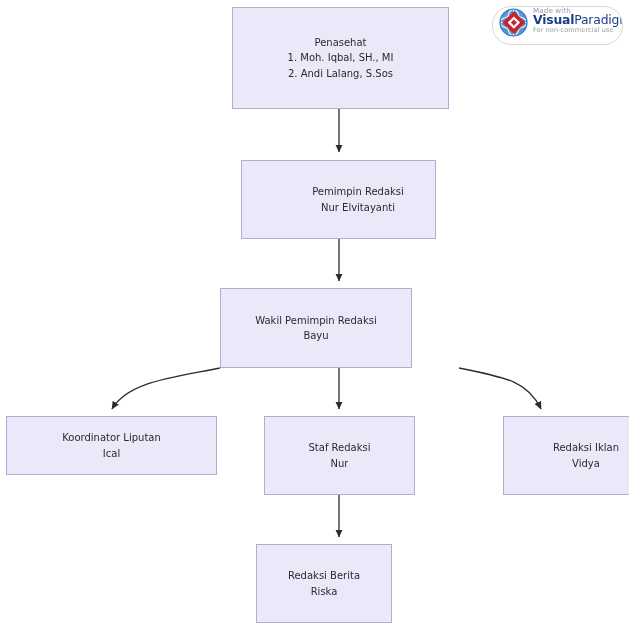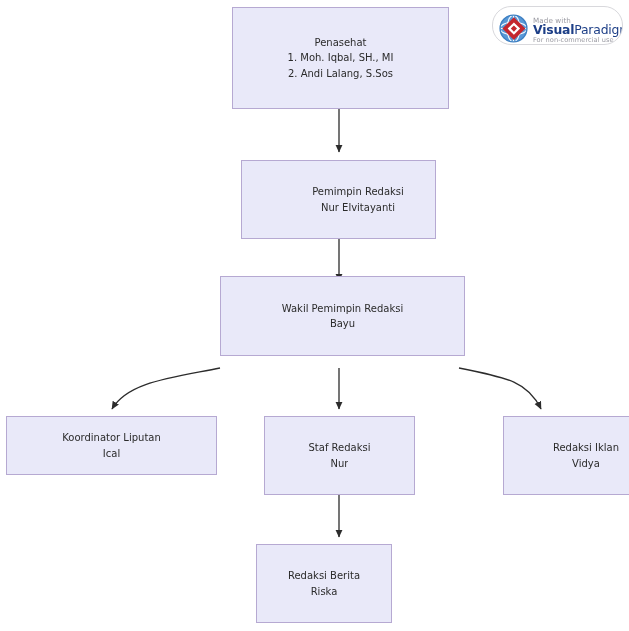--- a/index.html
+++ b/index.html
@@ -46,38 +46,38 @@
   }
   .node .ln {
     display: block;
     white-space: nowrap;
     overflow: hidden;
   }
 
   
   #node-penasehat      { left: 232px; top: 7px;   width: 217px; height: 102px; }
   #node-pemimpin       { left: 241px; top: 160px; width: 195px; height: 79px; padding-left: 43px;  }
-  #node-wakil          { left: 220px; top: 276px; width: 245px; height: 80px;  }
+  #node-wakil          { left: 220px; top: 288px; width: 192px; height: 80px;  }
   #node-koordinator    { left: 6px;   top: 416px; width: 211px; height: 59px;  }
   #node-staf           { left: 264px; top: 416px; width: 151px; height: 79px;  }
   #node-iklan          { left: 458px; top: 416px; width: 166px; height: 79px; margin-left: 45px;  }
   #node-berita         { left: 256px; top: 544px; width: 136px; height: 79px; text-align: right;  }
 
   
   #watermark {
     position: absolute;
     left: 492px;
     top: 6px;
     width: 131px;
     height: 39px;
     border: 1px solid #d8d8dc;
     border-radius: 19px;
     background: #ffffff;
     display: flex;
-    align-items: flex-end;
+    align-items: flex-start;
     padding-left: 5px;
     box-sizing: border-box;
     overflow: hidden;
   }
   #watermark .vp-logo {
     width: 31px;
     height: 31px;
     flex: 0 0 31px;
     position: relative;
   }

